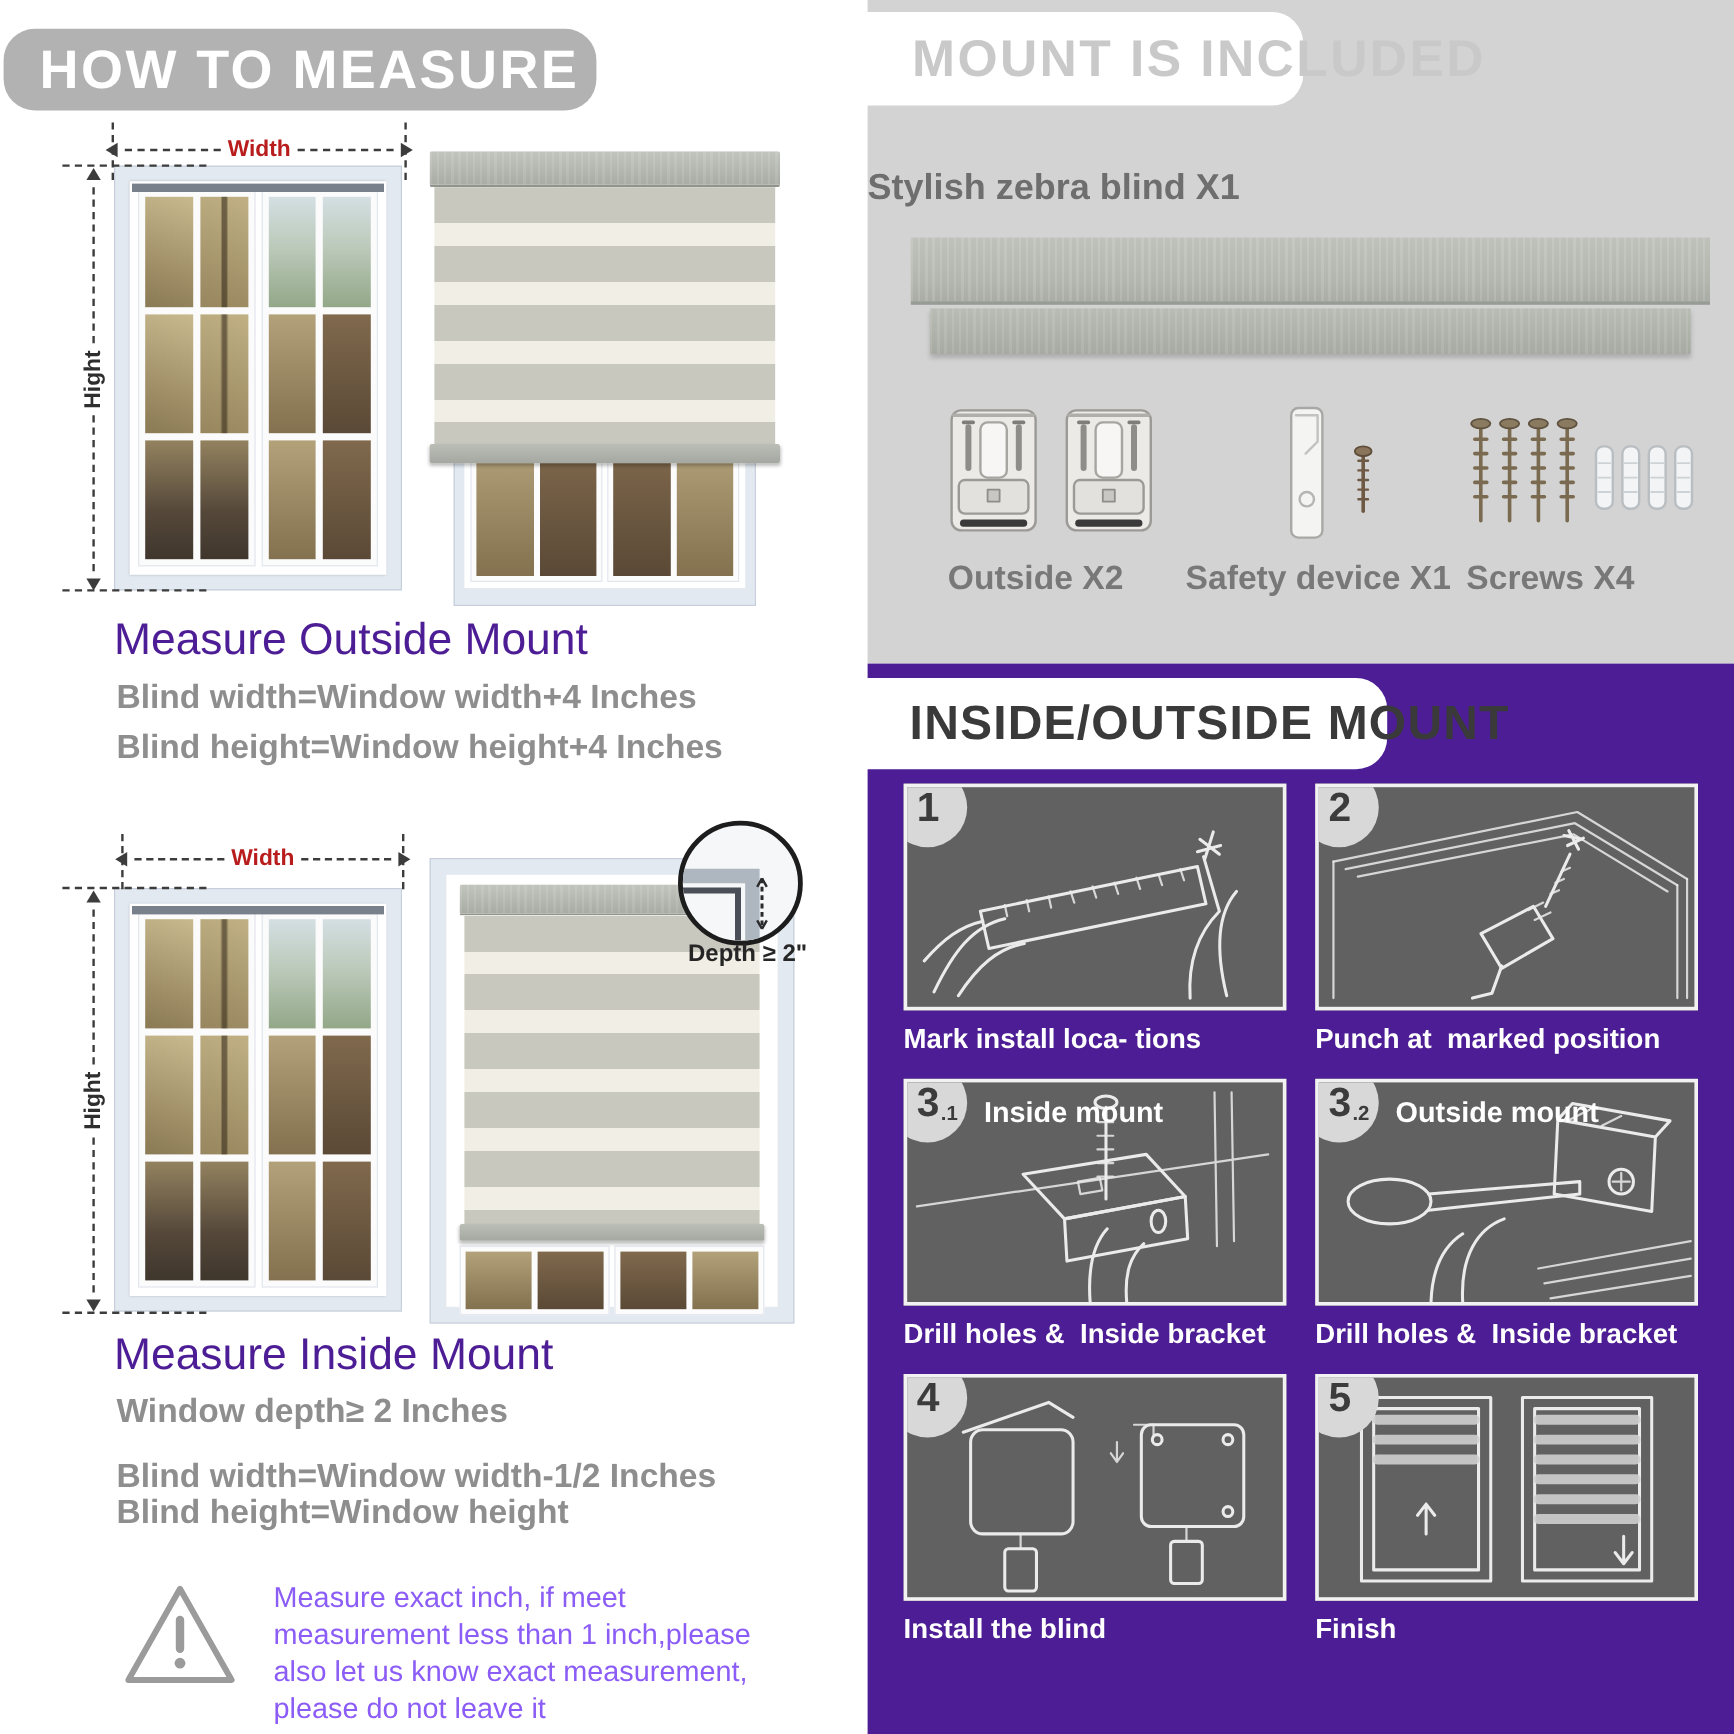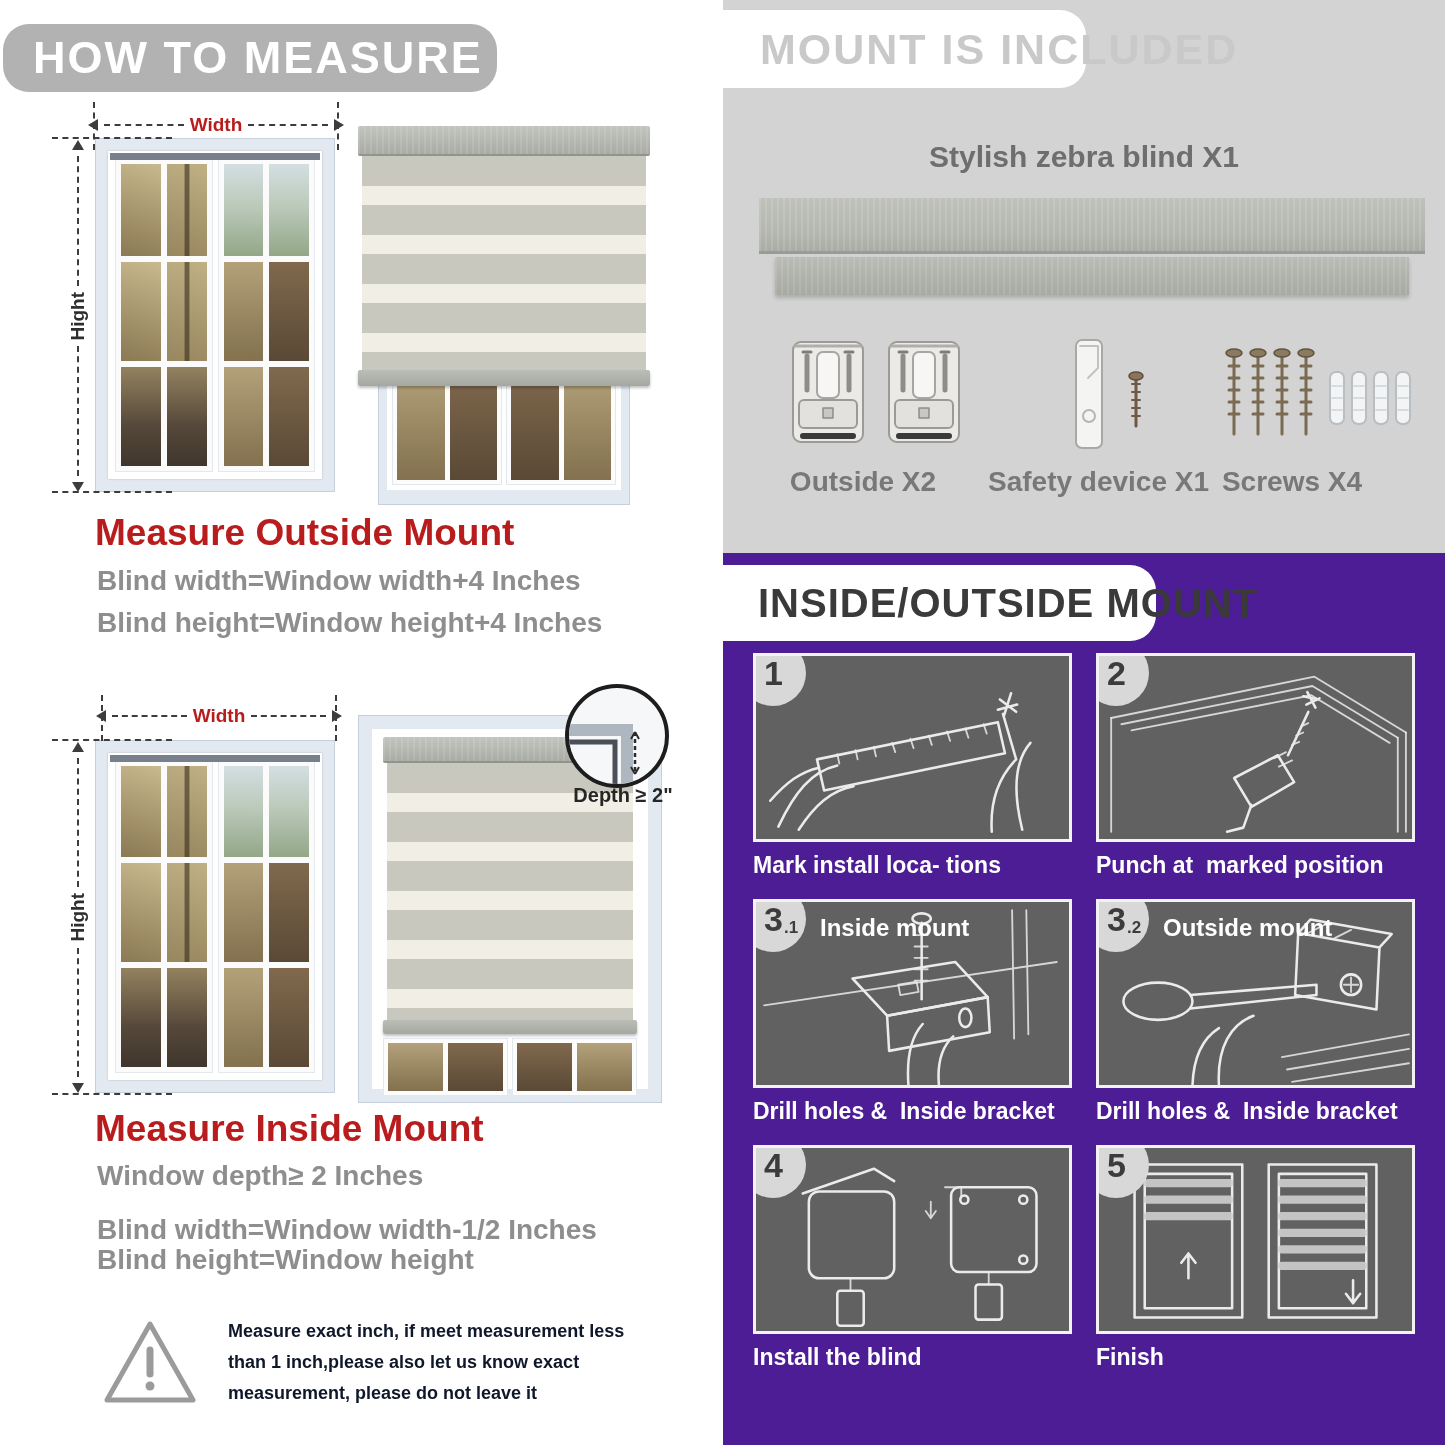--- a/index.html
+++ b/index.html
@@ -61,34 +61,34 @@
 
   
   .combo{position:absolute;left:358px;top:20px;width:304px;height:388px;background:#e3e9f1;border:1px solid #c6cfdb;box-sizing:border-box;}
   .combo-inner{position:absolute;inset:13px;background:#fff;}
   .combo-blind{position:absolute;left:11px;right:11px;top:8px;height:297px;}
   .combo-panes{position:absolute;left:11px;right:11px;top:309px;height:58px;display:flex;gap:4px;}
   .mag{position:absolute;left:206px;top:-32px;width:96px;height:96px;border:4px solid #1d1d1d;border-radius:50%;
     background:#f5f7f9;z-index:6;overflow:hidden;}
   .depth-note{position:absolute;left:206px;top:68px;width:116px;text-align:center;font-weight:bold;font-size:20px;color:#262626;z-index:6;}
 
-  .sec-title{position:absolute;font-size:37px;font-weight:bold;color:#b91c1c;white-space:nowrap;}
+  .sec-title{position:absolute;font-size:37px;font-weight:normal;color:#4c1d95;white-space:nowrap;}
   .sec-line{position:absolute;font-size:28px;font-weight:bold;color:#8e8e8e;white-space:nowrap;}
   .warn-wrap{position:absolute;left:100px;top:1316px;width:560px;display:flex;gap:28px;}
-  .warn-text{font-size:18px;line-height:31px;font-weight:bold;color:#0f172a;width:420px;white-space:pre-wrap;}
+  .warn-text{font-size:24px;line-height:31px;font-weight:normal;color:#8b5cf6;width:420px;white-space:pre-wrap;}
 
   
   .right-col{position:absolute;left:723px;top:0;width:722px;height:1445px;}
   .panel-light{position:absolute;left:0;right:0;top:0;height:553px;background:#d3d3d3;}
   .panel-dark{position:absolute;left:0;right:0;top:553px;bottom:0;background:#4c1d95;}
   .pill-white{position:absolute;left:-23px;background:#fff;border-radius:0 26px 26px 0;
     font-weight:bold;box-sizing:border-box;white-space:nowrap;}
   #included-pill{top:10px;width:386px;height:78px;line-height:78px;padding-left:60px;font-size:43px;letter-spacing:2px;color:#c9c9c9;}
   #mount-pill{top:12px;width:456px;height:76px;line-height:76px;padding-left:58px;font-size:40px;letter-spacing:1px;color:#3a3a3a;}
-  .product-label{position:absolute;top:140px;left:0;right:0;text-align:center;font-size:30px;font-weight:bold;color:#6e6e6e;}
+  .product-label{position:absolute;top:140px;left:0;right:0;text-align:left;font-size:30px;font-weight:bold;color:#6e6e6e;}
   .rail-a{position:absolute;left:36px;right:20px;top:198px;height:56px;
     background:repeating-linear-gradient(90deg,rgba(255,255,255,.12) 0 2px,rgba(0,0,0,0) 2px 6px),linear-gradient(180deg,#bfc2ba,#b3b6ae 70%,#a9aca4);
     border-bottom:3px solid #979c94;box-sizing:border-box;}
   .rail-b{position:absolute;left:52px;right:36px;top:257px;height:38px;
     background:repeating-linear-gradient(90deg,rgba(255,255,255,.10) 0 2px,rgba(0,0,0,0) 2px 6px),linear-gradient(180deg,#b9bcb4,#a7aaa2);
     box-shadow:0 3px 4px rgba(0,0,0,.18);}
   .comp-row{position:absolute;left:0;right:0;top:338px;height:114px;}
   .comp{position:absolute;top:0;height:114px;display:flex;gap:14px;justify-content:center;align-items:flex-start;}
   .comp-label{position:absolute;top:466px;width:200px;text-align:center;font-size:28px;font-weight:bold;color:#787878;white-space:nowrap;}
 

